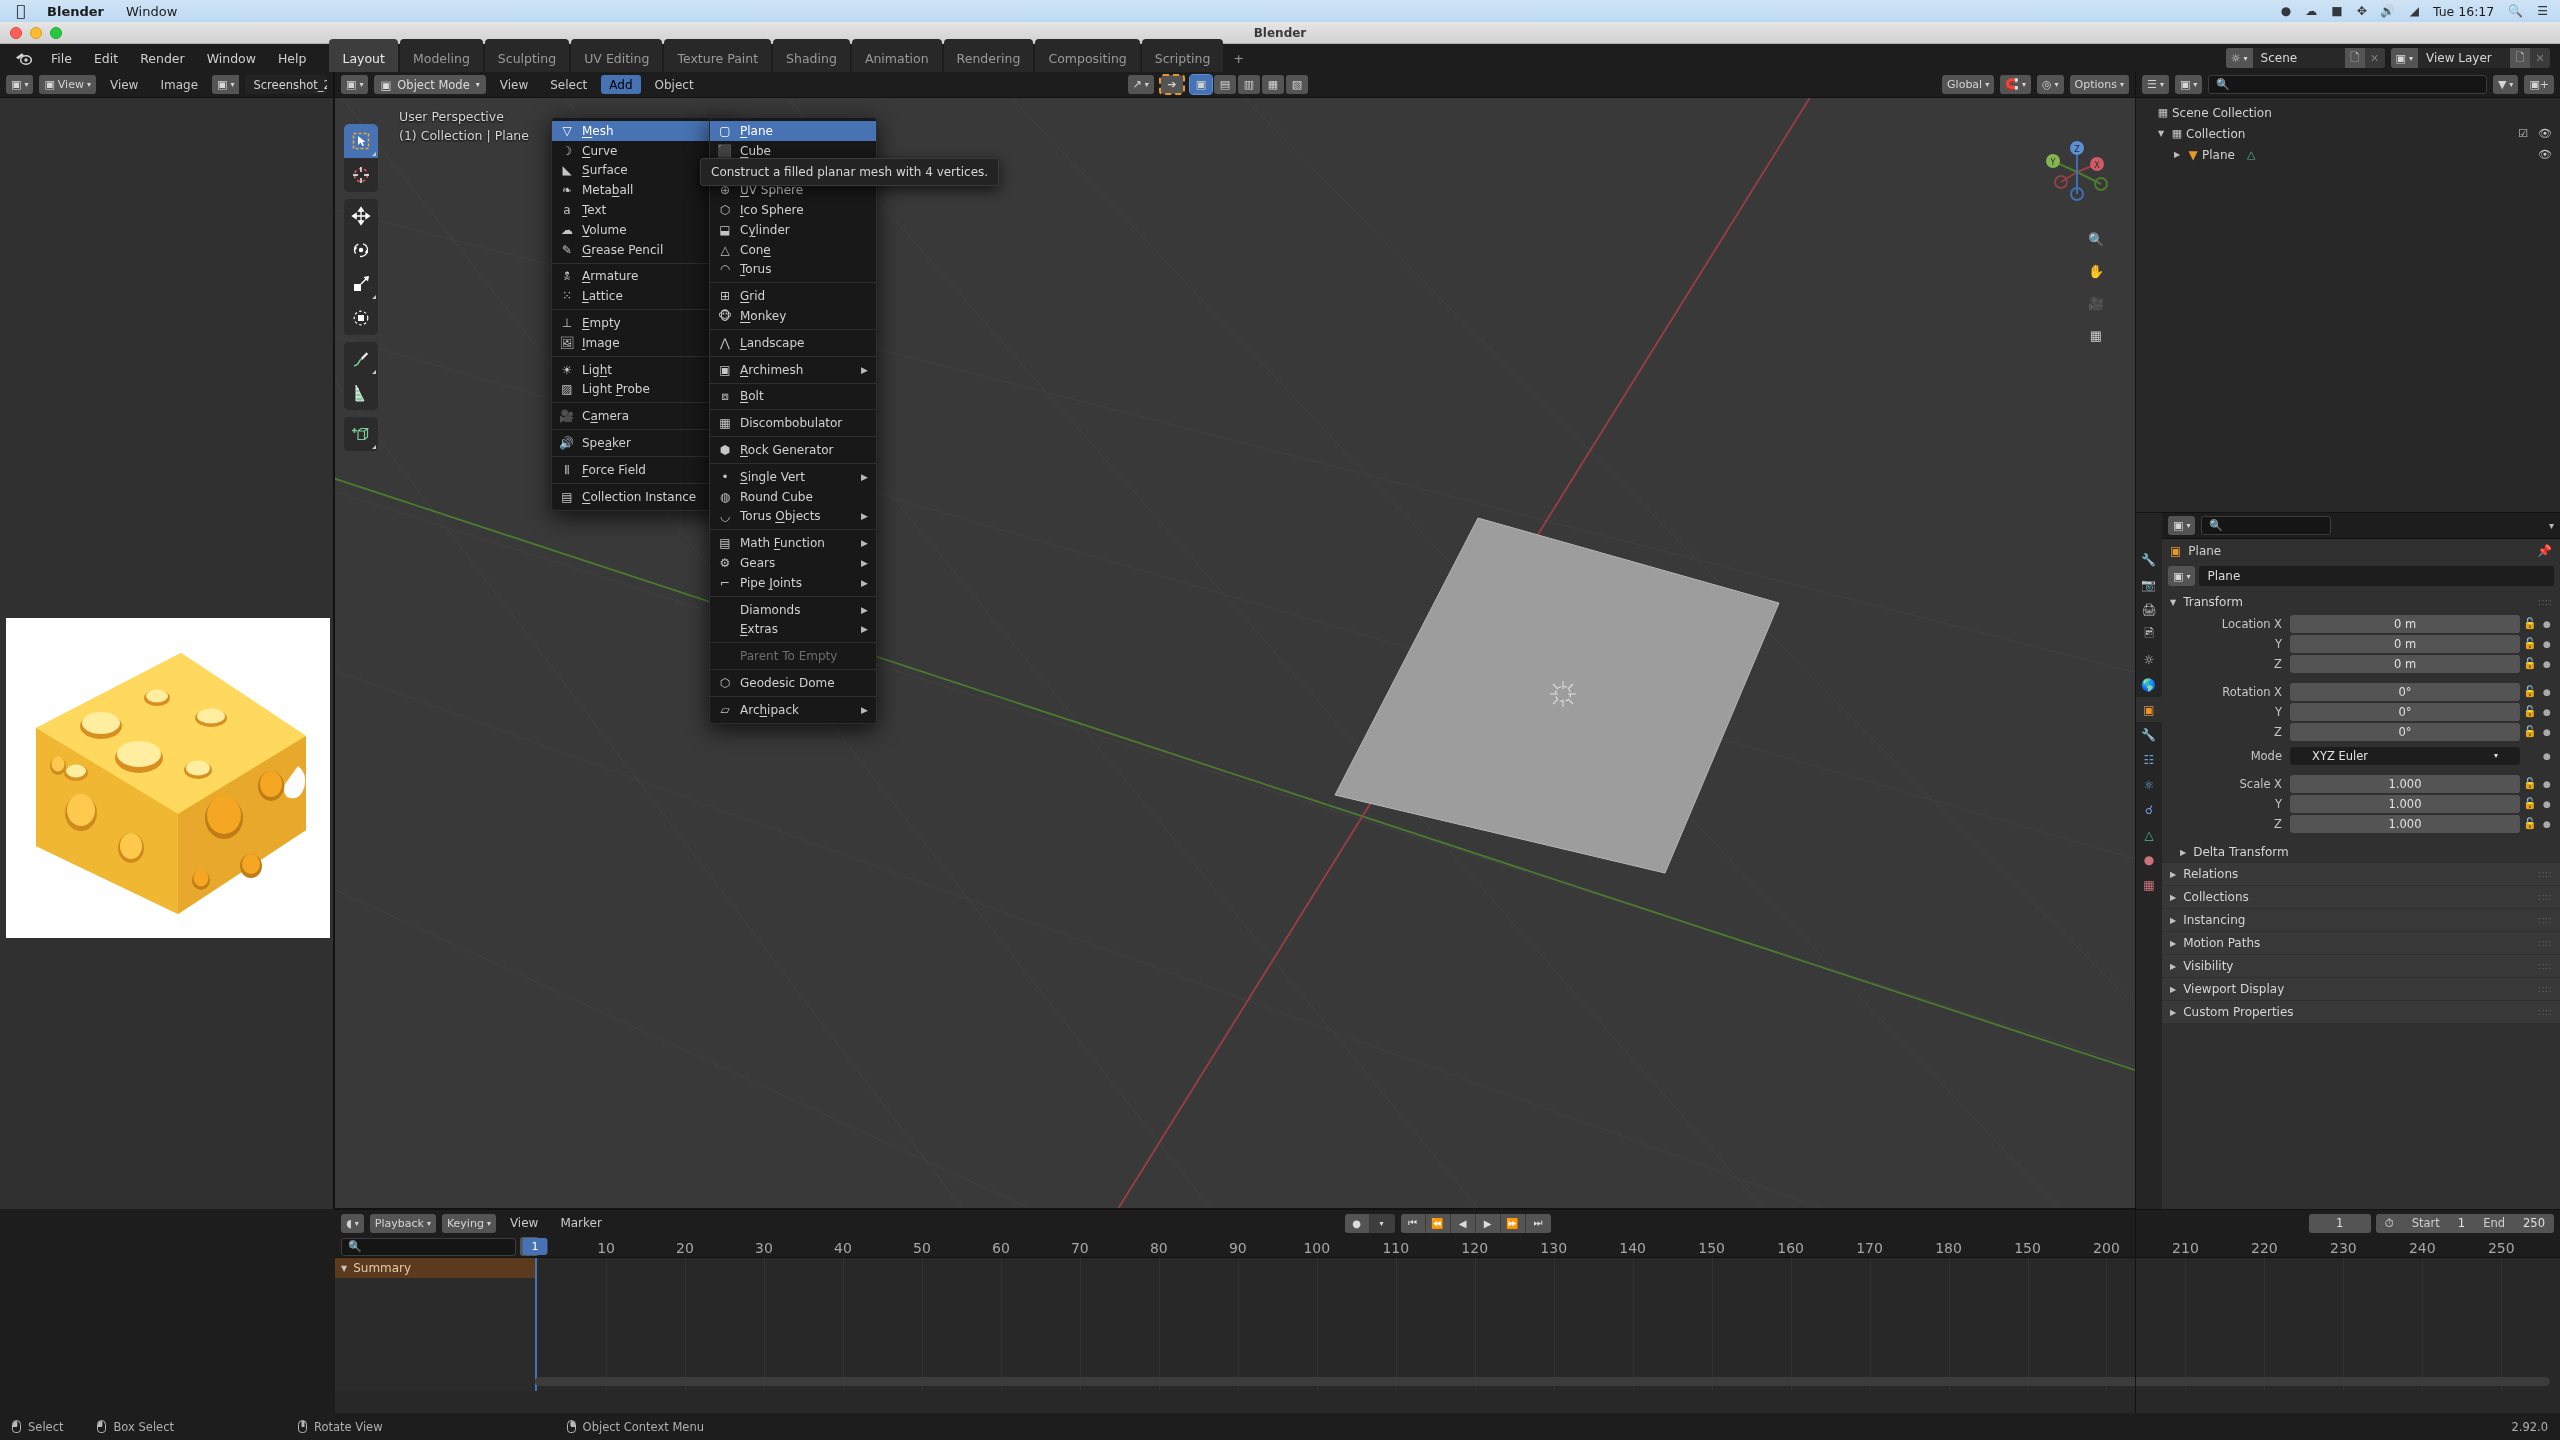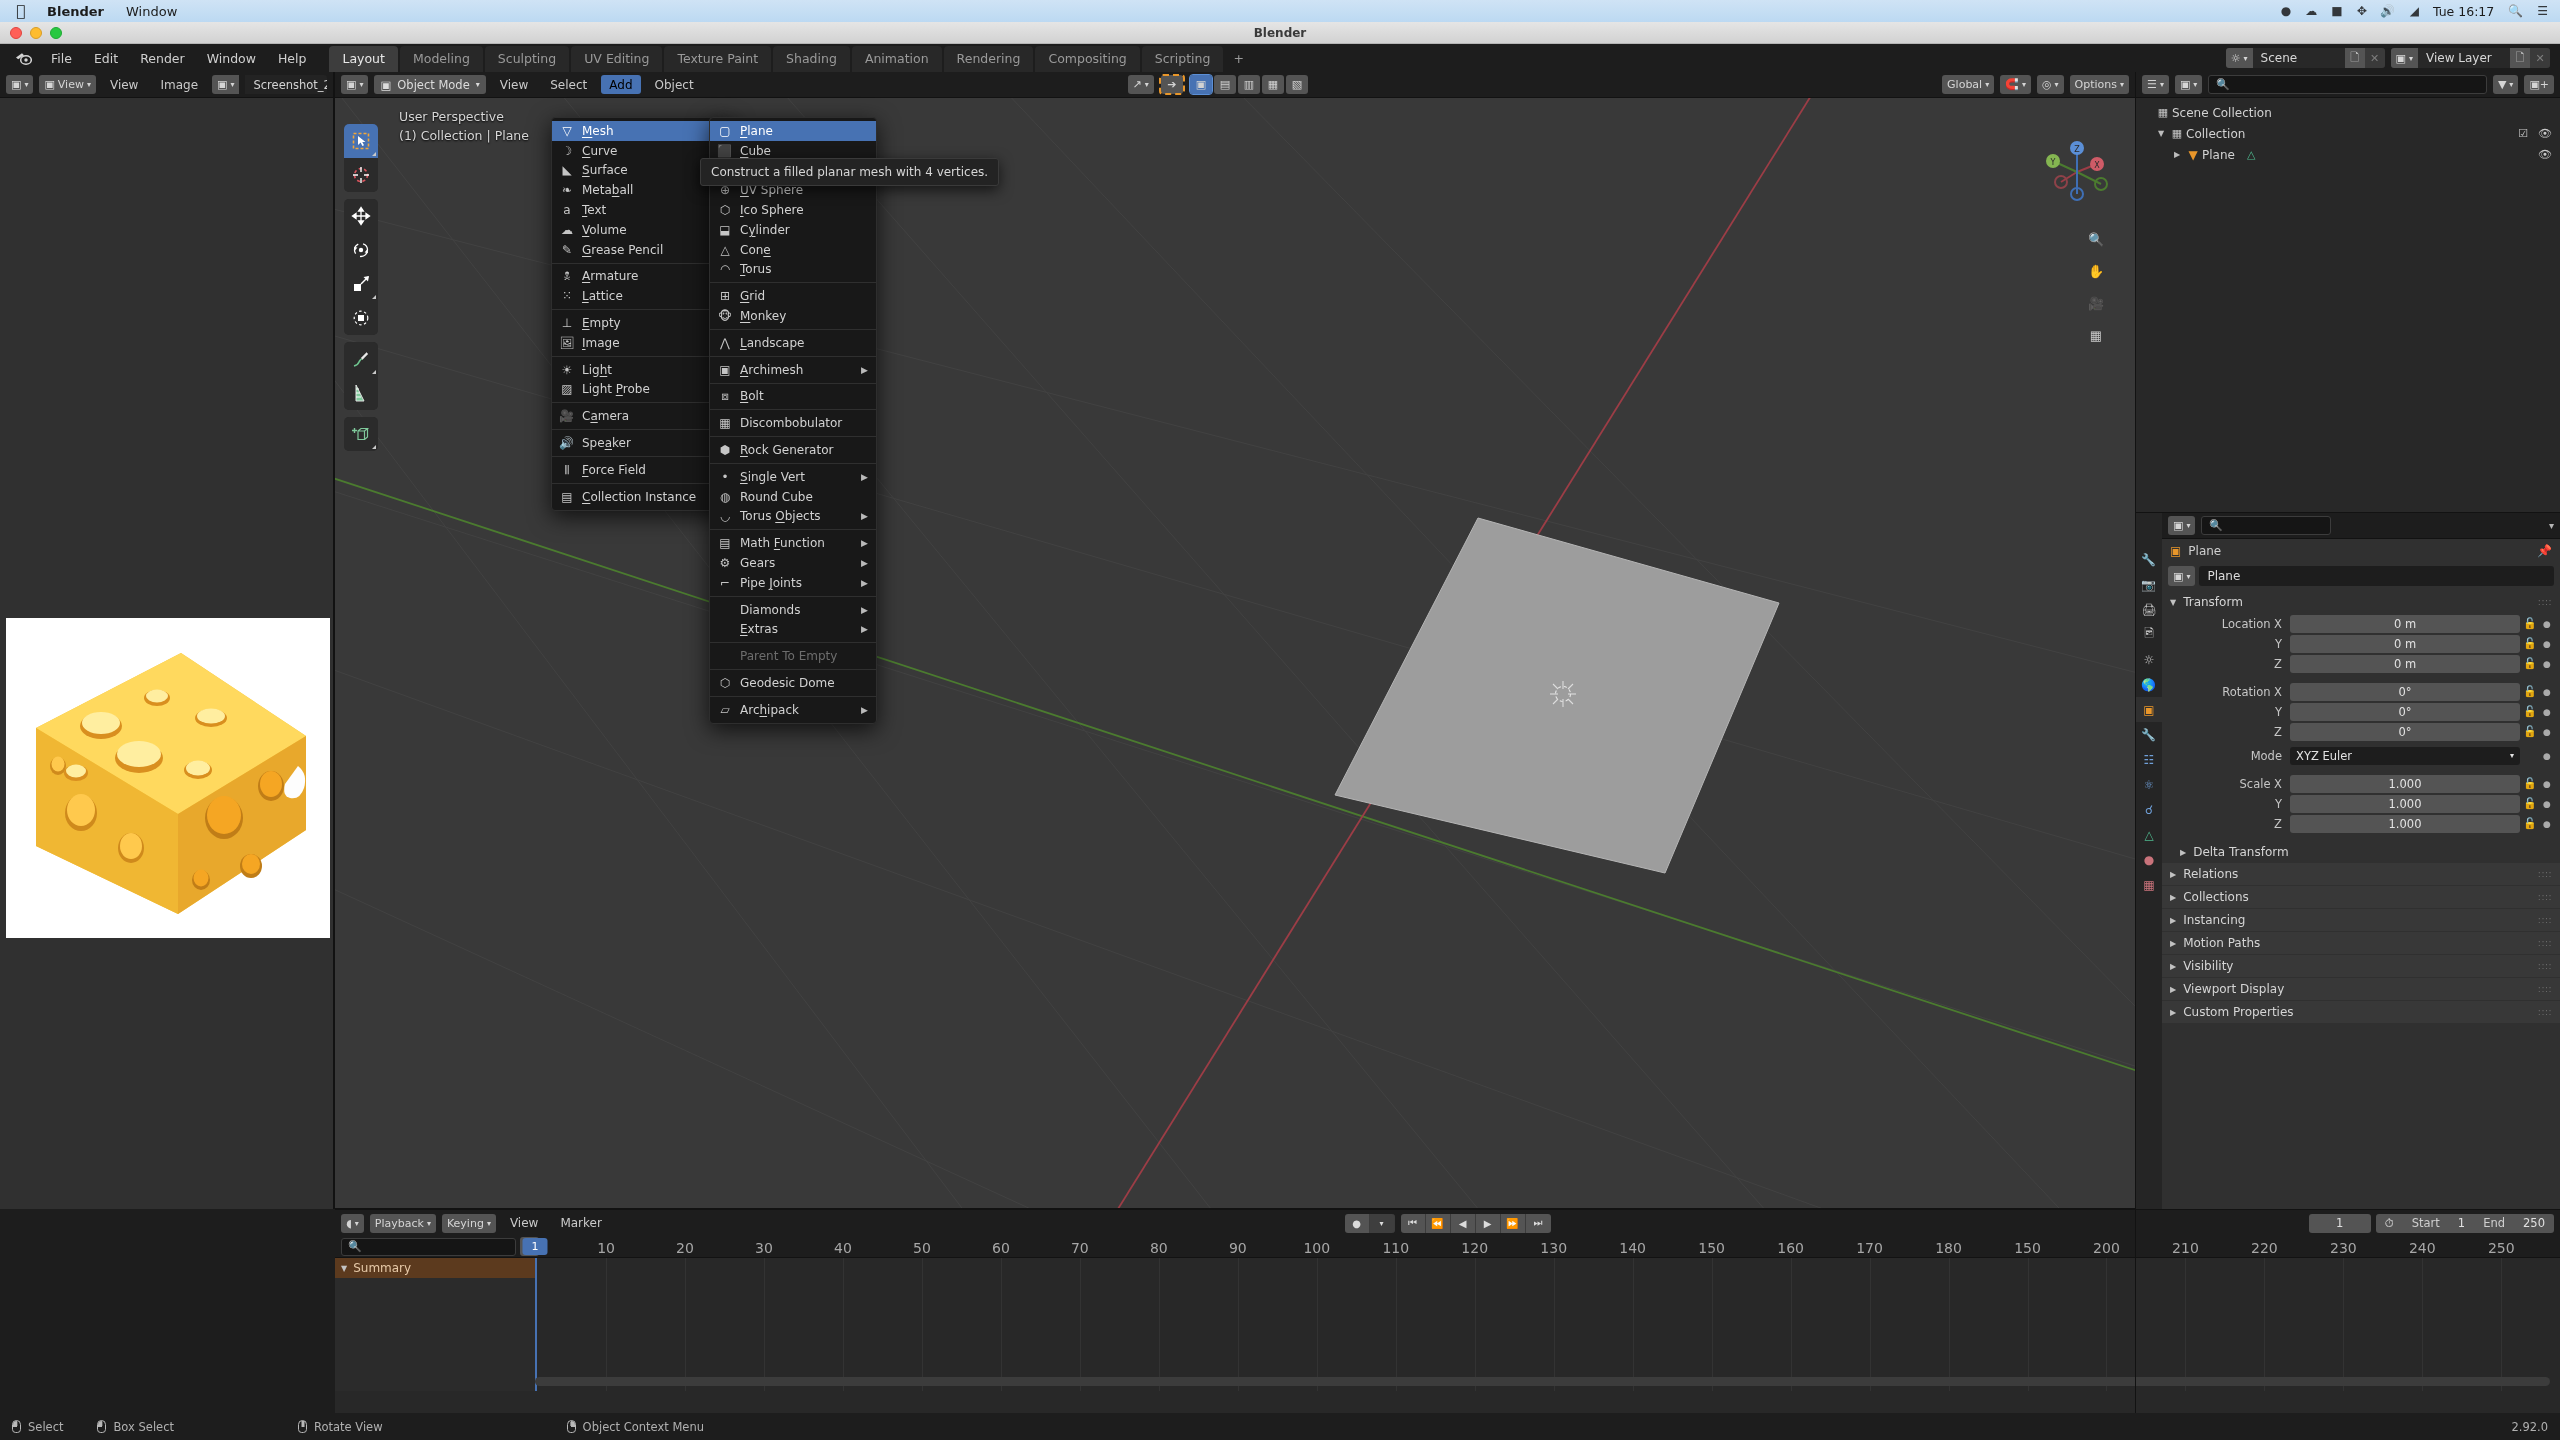--- a/index.html
+++ b/index.html
@@ -51,21 +51,21 @@
     color: #d5d5d5; font-size: 15px;
   }
   .tb-menu {
     display: flex; align-items: center; gap: 0px; margin-left: 4px;
   }
   .tb-menu .mi {
     padding: 3px 11px; font-size: 12.5px; color: #d0d0d0; border-radius: 3px; cursor: default;
   }
   .tabs { display: flex; align-items: flex-end; height: 28px; margin-left: 12px; }
   .tab {
-    padding: 5px 13px 6px; font-size: 12.5px; color: #9a9a9a;
+    padding: 12px 13px 6px; font-size: 12.5px; color: #9a9a9a;
     background: #282828; margin-right: 2px; border-radius: 4px 4px 0 0;
   }
   .tab.active { background: #3d3d3d; color: #e8e8e8; }
   .tab.plus { background: transparent; color: #9a9a9a; padding: 5px 8px 6px; }
   .topbar-right {
     position: absolute; right: 10px; top: 4px; display: flex; align-items: center; gap: 6px;
   }
   .scene-field {
     display: flex; align-items: center; height: 20px; background: #282828; border-radius: 3px;
     overflow: hidden;
@@ -224,21 +224,21 @@
   .panel-head { display: flex; align-items: center; gap: 7px; height: 22px; padding: 0 8px; color: #d5d5d5; font-size: 12px; }
   .panel-head.closed { background: #383838; margin-bottom: 1px; }
   .tri { font-size: 8px; color: #c2c2c2; }
   .grip { margin-left: auto; color: #6d6d6d; font-size: 9px; letter-spacing: .5px; }
   .field-row { display: flex; align-items: center; height: 19px; margin: 1px 0; padding-right: 6px; }
   .field-lbl { width: 128px; text-align: right; padding-right: 8px; color: #c6c6c6; font-size: 11.5px; }
   .field-val {
     flex: 1; height: 18px; background: #545454; border-radius: 3px; color: #e2e2e2; font-size: 11.5px;
     display: flex; align-items: center; justify-content: center;
   }
-  .field-val.drop { background: #1d1d1d; justify-content: space-between; padding: 0 6px; }
+  .field-val.drop { background: #1d1d1d; justify-content: space-between; padding: 0 22px; }
   .f-lock { width: 20px; text-align: center; color: #b5b5b5; font-size: 11px; }
   .f-dot { width: 14px; text-align: center; color: #aaa; font-size: 9px; }
   .gap { height: 7px; }
 
   
   .timeline {
     position: absolute; left: 335px; top: 1209px; width: 2225px; height: 204px;
     background: #282828; border-top: 1px solid #121212;
   }
   .tl-header {

